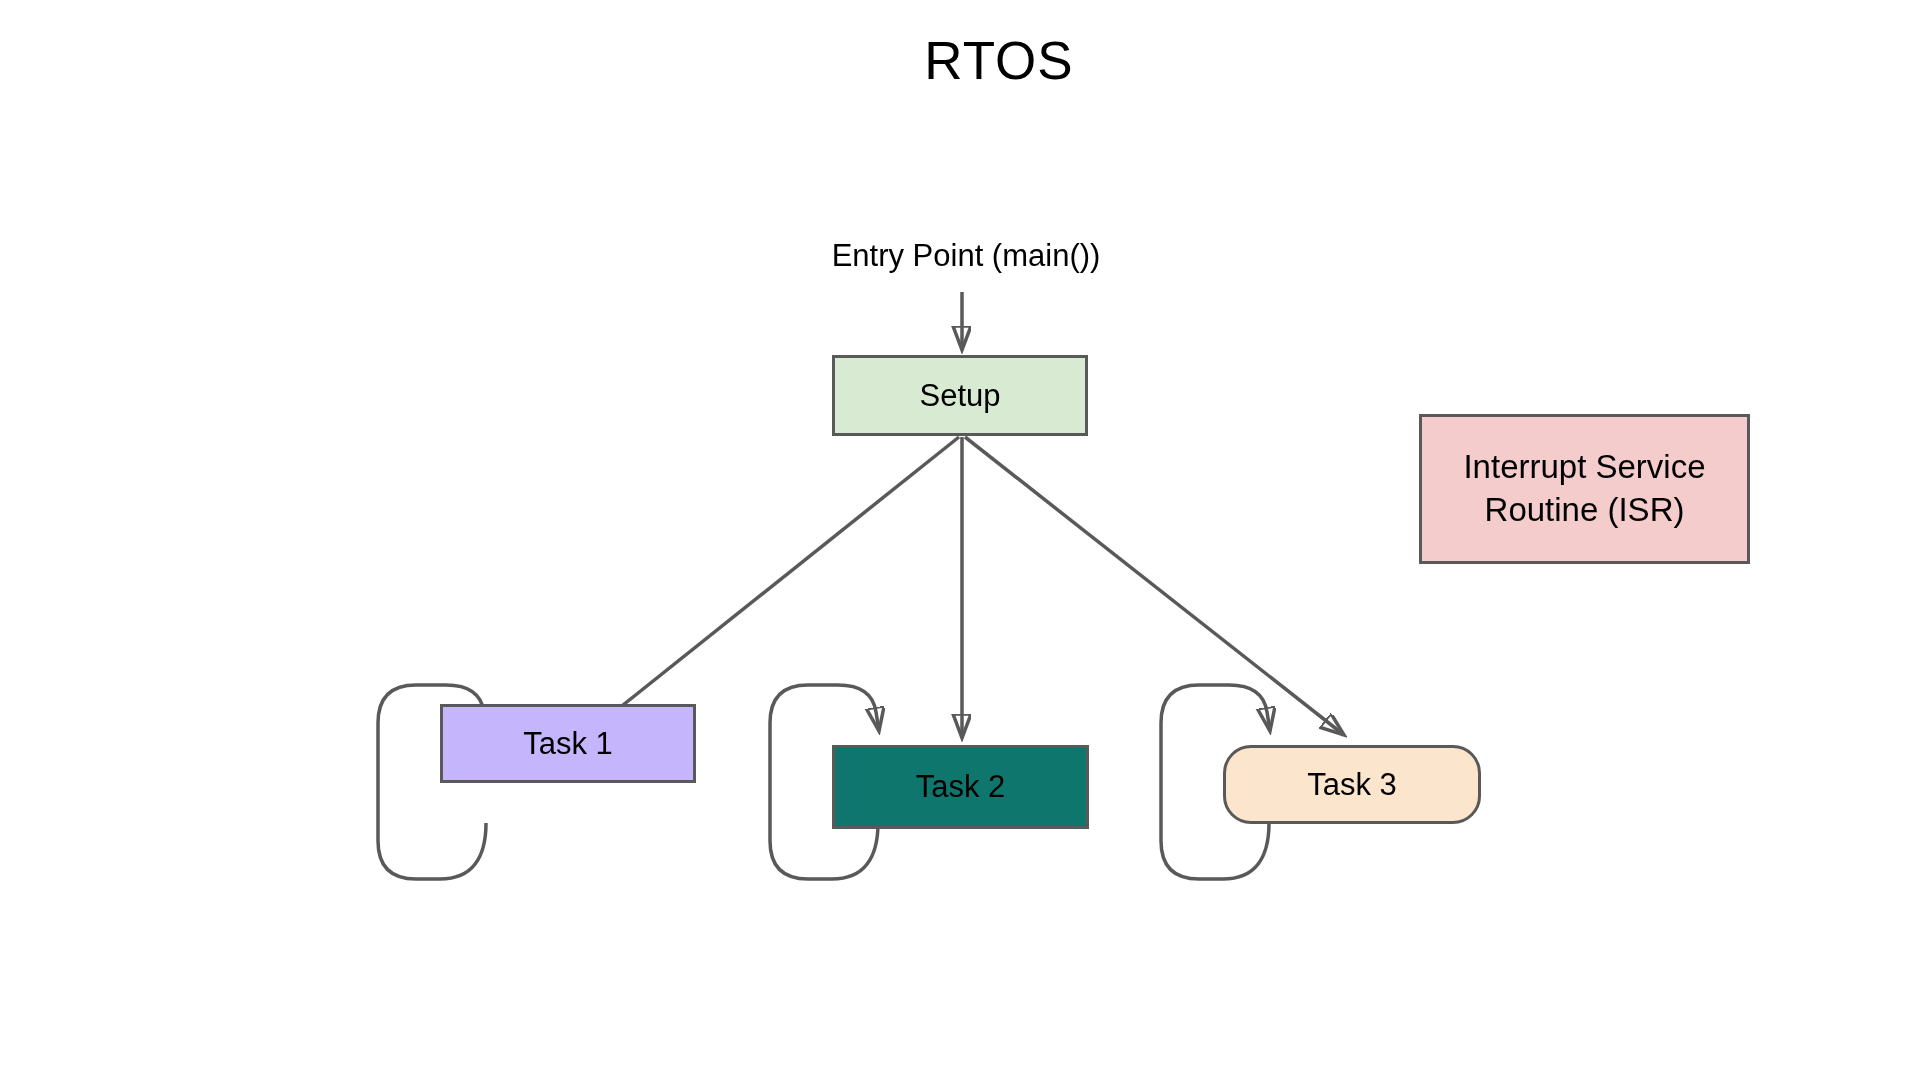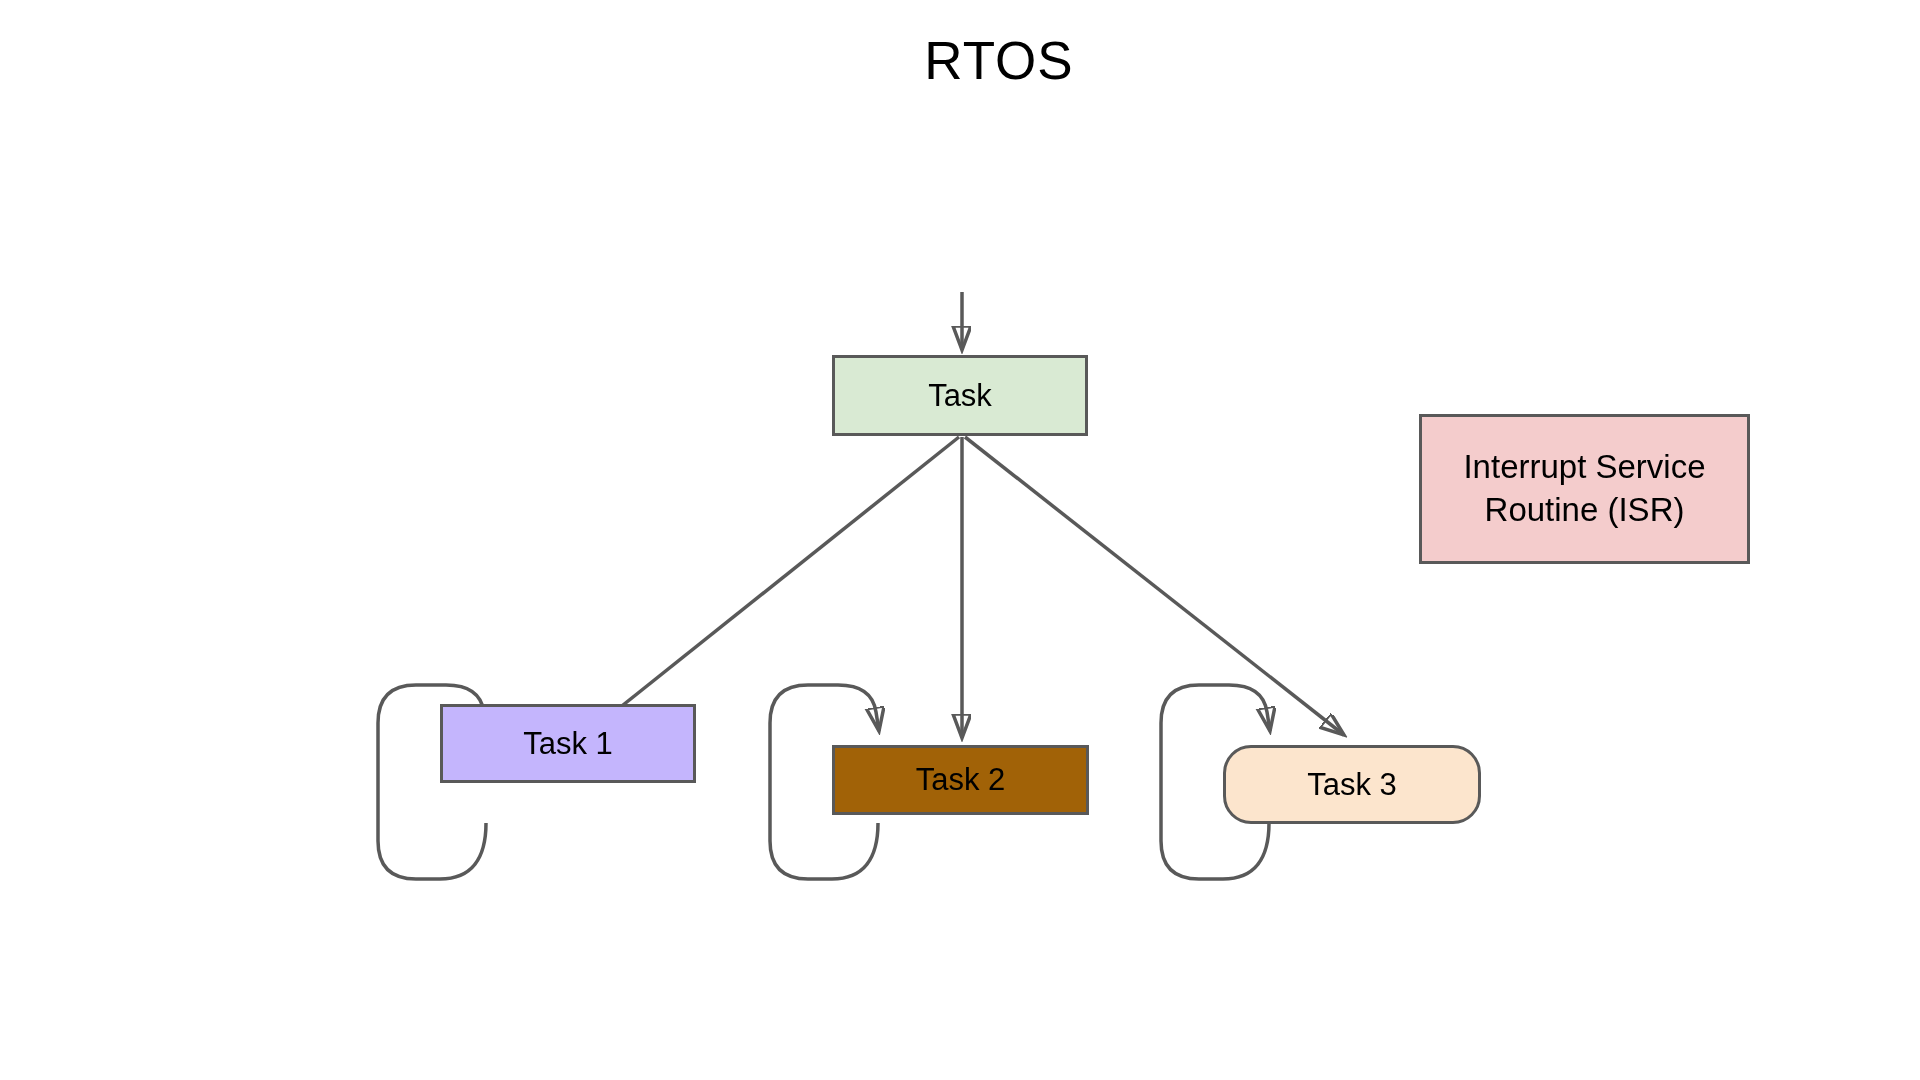--- a/index.html
+++ b/index.html
@@ -53,37 +53,38 @@
     border: 3px solid #595959;
     display: flex;
     align-items: center;
     justify-content: center;
     text-align: center;
     font-size: 31px;
     color: #000000;
   }
   .node-setup { left: 832px; top: 355px; width: 256px; height: 81px; background: #d9ead3; }
   .node-task1 { left: 440px; top: 704px; width: 256px; height: 79px; background: #c4b5fd; align-items: center; }
-  .node-task2 { left: 832px; top: 745px; width: 257px; height: 70px; background: #a16207; }
+  .node-task2 { left: 832px; top: 745px; width: 257px; height: 84px; background: #0f766e; }
   .node-task3 { left: 1223px; top: 745px; width: 258px; height: 79px; background: #fce5cd; border-radius: 28px; }
   .node-isr {
     left: 1419px; top: 414px; width: 331px; height: 150px;
     background: #f4cccc;
     font-size: 33px;
     line-height: 1.3;
     padding: 0 5px;
   }
 </style>
 </head>
 <body>
 
 <div class="canvas">
 
   <div class="title">RTOS</div>
 
+  <div class="entry-label">Entry Point (main())</div>
 
   <svg class="edges" width="1920" height="1080" viewBox="0 0 1920 1080">
     <defs>
       <marker id="arrowhead" markerUnits="userSpaceOnUse" markerWidth="28" markerHeight="22" refX="24" refY="9" orient="auto">
         <path d="M0,0 L24,9 L0,18 Z" fill="#595959" stroke="none"></path>
       </marker>
     </defs>
 
     <line x1="962" y1="292" x2="962" y2="350" marker-end="url(#arrowhead)"></line>
 
@@ -118,21 +119,21 @@
              L 1199,879
              Q 1161,879 1161,841
              L 1161,723
              Q 1161,685 1199,685
              L 1229,685
              Q 1263,685 1267,712
              L 1270,731" marker-end="url(#arrowhead)"></path>
   </svg>
 
   <div class="node node-setup">
-    <span>Task</span>
+    <span>Setup</span>
   </div>
 
   <div class="node node-task1">
     <span>Task 1</span>
   </div>
 
   <div class="node node-task2">
     <span>Task 2</span>
   </div>
 

